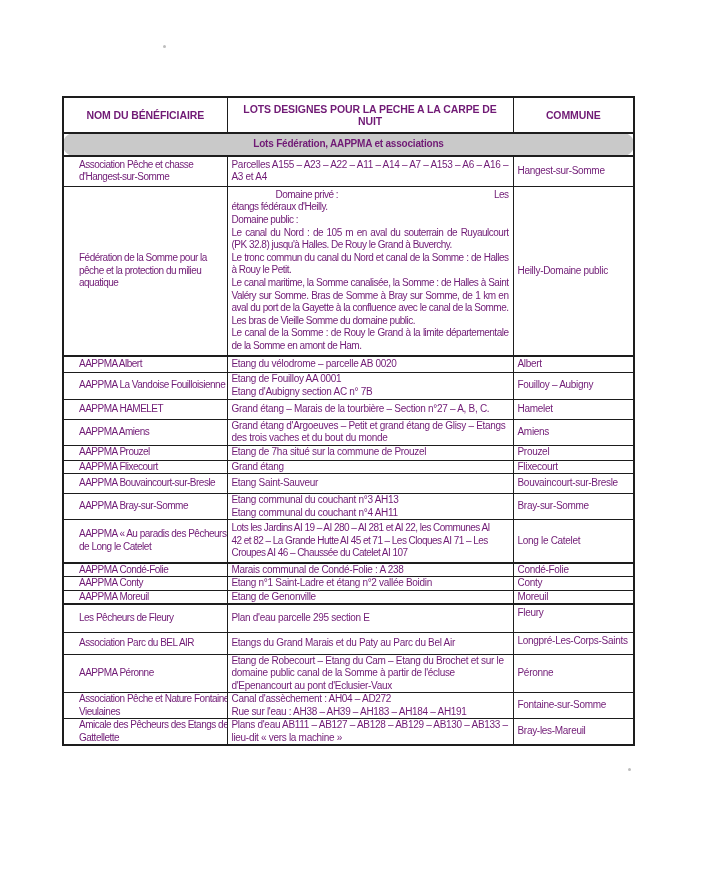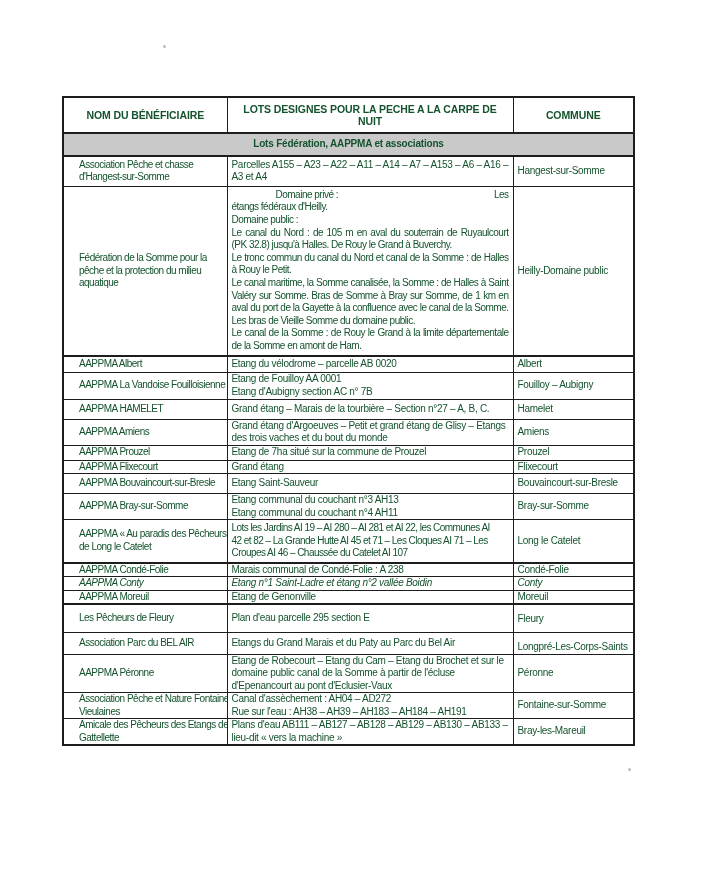--- a/index.html
+++ b/index.html
@@ -3,21 +3,21 @@
 <meta charset="utf-8">
 <style>
   * { margin: 0; padding: 0; box-sizing: border-box; }
   html, body { background: #e9e9e9; }
   .page {
     position: relative;
     width: 706px;
     height: 876px;
     background: #ffffff;
     font-family: "Liberation Sans", "DejaVu Sans", sans-serif;
-    color: #14532d;
+    color: #701a75;
     overflow: hidden;
   }
   table.doc-table {
     position: absolute;
     left: 62px;
     top: 96px;
     width: 571px;
     border-collapse: collapse;
     table-layout: fixed;
     border: 2px solid #1d1d1d;
@@ -40,31 +40,32 @@
     height: 36px;
   }
   tr.banner-row td {
     background: #c9c9c9;
     font-weight: bold;
     text-align: center;
     height: 23px;
     border-top-width: 2px;
     border-bottom-width: 2px;
     letter-spacing: -0.2px;
+    border-radius: 11px;
   }
   td.name-cell {
     white-space: pre;
     letter-spacing: -0.5px;
     padding-left: 15px;
   }
   td.lots-cell { white-space: pre; }
   td.lots-cell.tight { letter-spacing: -0.55px; }
   td.commune-cell { white-space: pre; }
   tr.heavy-top td { border-top-width: 2px; }
-  tr.commune-top td.commune-cell { vertical-align: top; padding-top: 8px; }
+  tr.commune-top td.commune-cell { vertical-align: top; padding-top: 2px; }
   
   td.lots-cell.rich { white-space: normal; letter-spacing: -0.5px; }
   .rich p {
     text-align: justify;
     line-height: 12.6px;
   }
   .split-line {
     display: flex;
     justify-content: space-between;
     line-height: 12.6px;
@@ -178,21 +179,21 @@
           <td class="lots-cell tight">Lots les Jardins AI 19 – AI 280 – AI 281 et AI 22, les Communes AI
 42 et 82 – La Grande Hutte AI 45 et 71 – Les Cloques AI 71 – Les
 Croupes AI 46 – Chaussée du Catelet AI 107</td>
           <td class="commune-cell">Long le Catelet</td>
         </tr>
         <tr class="heavy-top" style="height: 14px;">
           <td class="name-cell">AAPPMA Condé-Folie</td>
           <td class="lots-cell">Marais communal de Condé-Folie : A 238</td>
           <td class="commune-cell">Condé-Folie</td>
         </tr>
-        <tr style="height: 13px; font-style: italic;">
+        <tr style="height: 13px;">
           <td class="name-cell">AAPPMA Conty</td>
           <td class="lots-cell">Etang n°1 Saint-Ladre et étang n°2 vallée Boidin</td>
           <td class="commune-cell">Conty</td>
         </tr>
         <tr style="height: 13px;">
           <td class="name-cell">AAPPMA Moreuil</td>
           <td class="lots-cell">Etang de Genonville</td>
           <td class="commune-cell">Moreuil</td>
         </tr>
         <tr class="heavy-top commune-top" style="height: 28px;">

